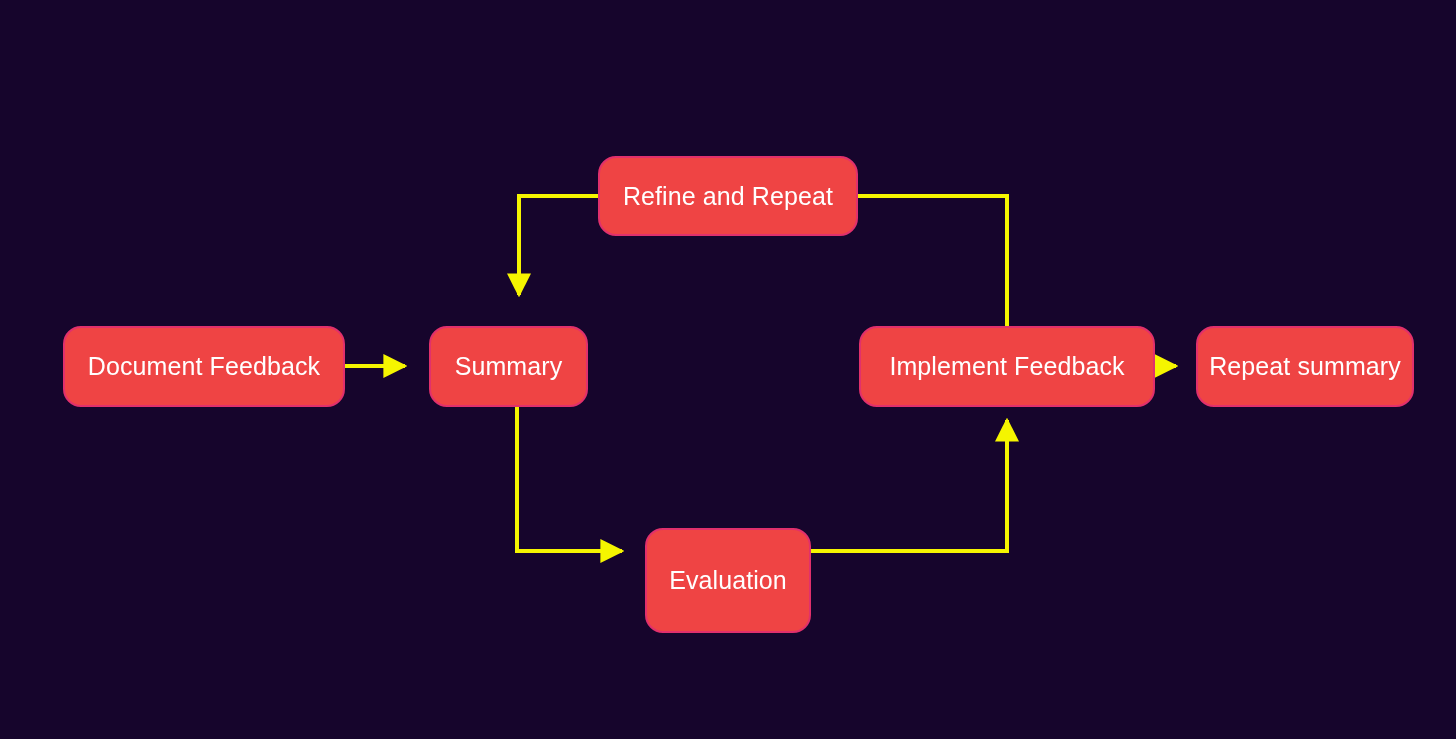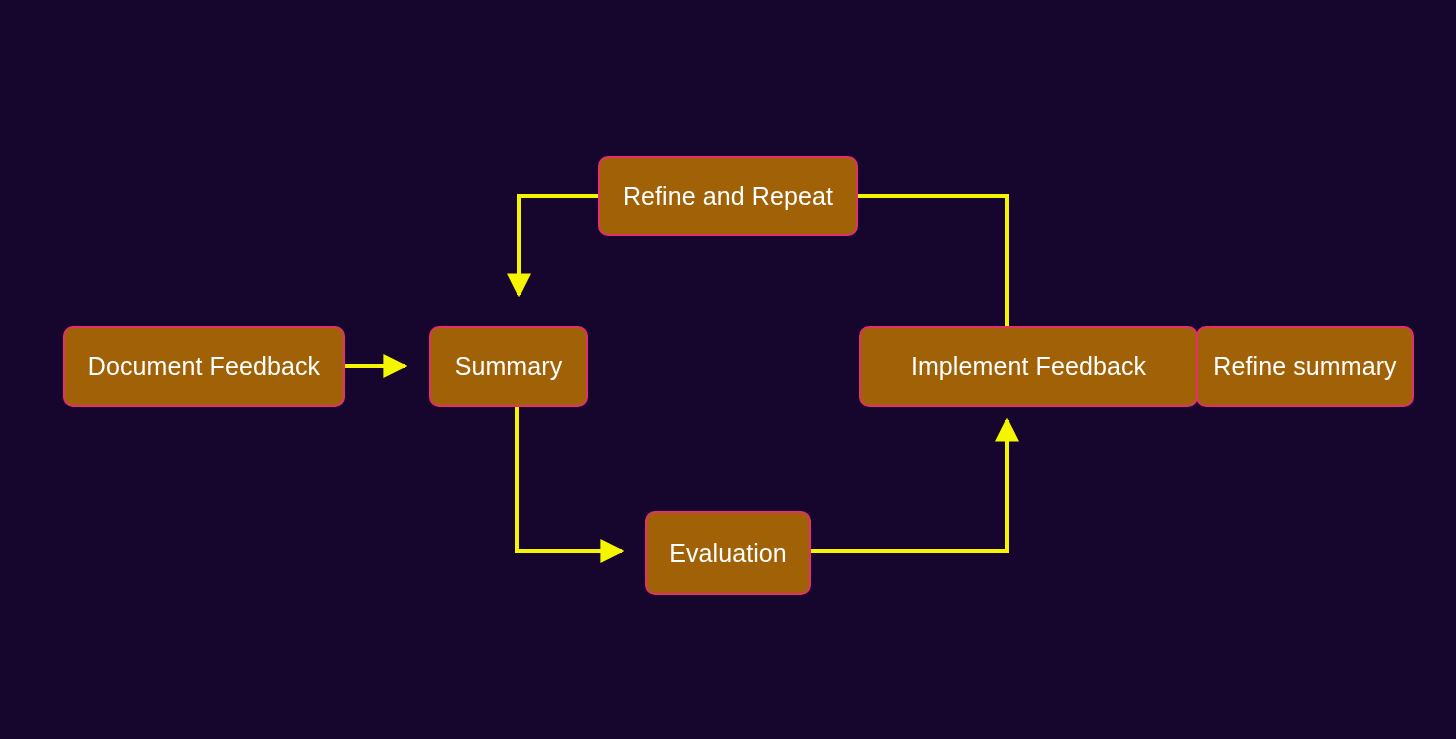--- a/index.html
+++ b/index.html
@@ -23,43 +23,43 @@
   #edge-layer {
     position: absolute;
     left: 0;
     top: 0;
     width: 1456px;
     height: 739px;
   }
   .node {
     position: absolute;
     box-sizing: border-box;
-    background: #a16207;
+    background: #ef4444;
     border: 2px solid #e1306c;
-    border-radius: 10px;
+    border-radius: 18px;
     display: flex;
     align-items: center;
     justify-content: center;
     z-index: 5;
   }
   .node-label {
     color: #ffffff;
     font-family: "Liberation Sans", sans-serif;
     font-size: 25px;
     font-weight: 400;
     letter-spacing: 0.1px;
     white-space: nowrap;
     line-height: 1;
   }
   #node-document-structure { left: 63px;   top: 326px; width: 282px; height: 81px; }
   #node-summary           { left: 429px;  top: 326px; width: 159px; height: 81px; text-align: right; }
   #node-refine-repeat     { left: 598px;  top: 156px; width: 260px; height: 80px; }
-  #node-implement-feedback{ left: 859px;  top: 326px; width: 339px; height: 81px; }
+  #node-implement-feedback{ left: 859px;  top: 326px; width: 296px; height: 81px; }
   #node-final-summary     { left: 1196px; top: 326px; width: 218px; height: 81px; }
-  #node-evaluation        { left: 645px;  top: 511px; width: 166px; height: 84px; text-align: right; }
+  #node-evaluation        { left: 645px;  top: 528px; width: 166px; height: 105px; text-align: right; }
 </style>
 </head>
 <body>
 
 <div id="diagram-canvas">
 
   <svg id="edge-layer" viewBox="0 0 1456 739" width="1456" height="739" xmlns="http://www.w3.org/2000/svg">
     <defs>
       <marker id="arrow-right" viewBox="0 0 10 10" refX="9" refY="5" markerWidth="6" markerHeight="6" orient="auto-start-reverse">
         <path d="M 0 0 L 10 5 L 0 10 z" fill="#f5f500"></path>
@@ -101,20 +101,20 @@
 
   <div class="node" id="node-refine-repeat">
     <span class="node-label">Refine and Repeat</span>
   </div>
 
   <div class="node" id="node-implement-feedback">
     <span class="node-label">Implement Feedback</span>
   </div>
 
   <div class="node" id="node-final-summary">
-    <span class="node-label">Refine summary</span>
+    <span class="node-label">Repeat summary</span>
   </div>
 
   <div class="node" id="node-evaluation">
     <span class="node-label">Evaluation</span>
   </div>
 
 </div>
 
 </body></html>

